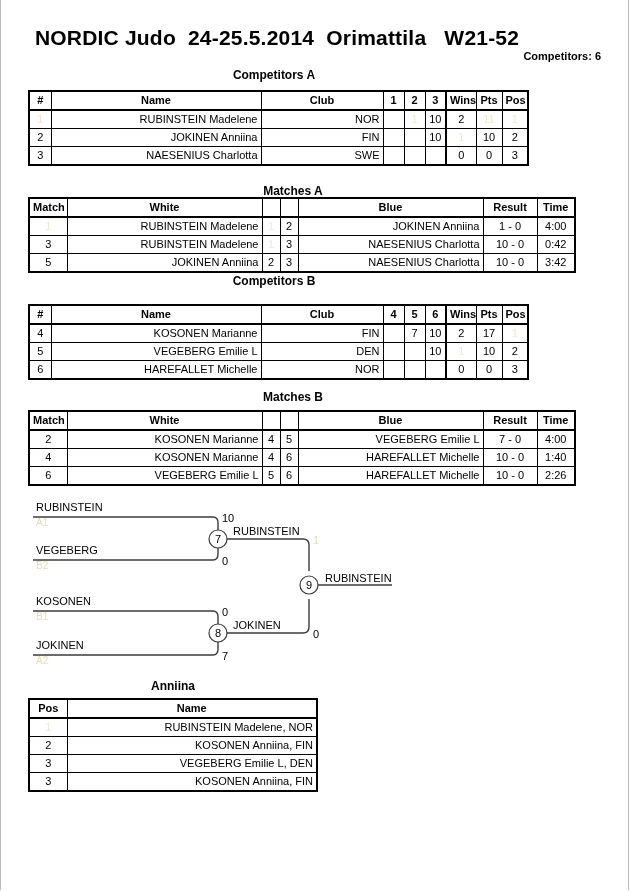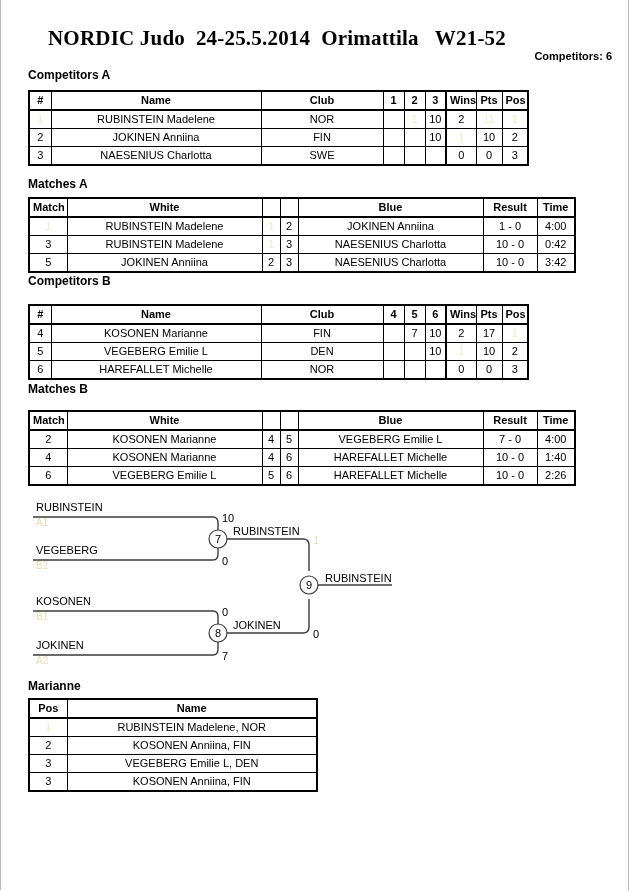--- a/index.html
+++ b/index.html
@@ -29,35 +29,35 @@
   
   .title {
     position: absolute;
     left: 0; top: 26px;
     width: 554px;
     text-align: center;
     font-size: 21px;
     font-weight: bold;
     letter-spacing: 0.2px;
     white-space: pre;
-    font-family: Liberation Serif, serif;
   }
   .competitors-count {
     position: absolute;
-    right: 18px;
+    right: 29px;
     top: 50px;
     font-size: 11px;
     font-weight: bold;
   }
 
   
   .caption {
     position: absolute;
     font-size: 12px;
     font-weight: bold;
+    text-align: center;
   }
 
   
   table.grid {
     position: absolute;
     border-collapse: collapse;
     font-size: 11px;
     background: #fff;
     table-layout: fixed;
   }
@@ -76,21 +76,21 @@
     border-bottom: 2px solid #000;
     border-top: 2px solid #000;
   }
   table.grid tbody tr:last-child td {
     border-bottom: 2px solid #000;
   }
   table.grid td.first, table.grid th.first { border-left: 2px solid #000; }
   table.grid td.last,  table.grid th.last  { border-right: 2px solid #000; }
 
   .c   { text-align: center; }
-  .l   { text-align: center; }
+  .l   { text-align: right; }
   .faint { color: #f3e9c9; }
   .thickleft { border-left: 2px solid #000 !important; margin-top: 48px; }
 
   
   .tbl-comp { width: 492px; }
   .tbl-comp .col-num  { width: 22px; }
   .tbl-comp .col-name { width: 210px; }
   .tbl-comp .col-club { width: 122px; }
   .tbl-comp .col-m    { width: 21px; }
   .tbl-comp .col-w    { width: 30px; }
@@ -213,21 +213,21 @@
         <td class="c"></td>
         <td class="c"></td>
         <td class="c"></td>
         <td class="c thickleft">0</td>
         <td class="c">0</td>
         <td class="last c">3</td>
       </tr>
     </tbody>
 </table>
 
-<div class="caption" style="left:28px; top:177px; width:530px;">Matches A</div>
+<div class="caption" style="left:28px; top:184px; width:530px;">Matches A</div>
 <table class="grid tbl-match" id="tbl-match-a" style="left:28px; top:197px;">
   <colgroup>
     <col class="col-match">
       <col class="col-white">
       <col class="col-s">
       <col class="col-s">
     <col class="col-blue">
       <col class="col-res">
       <col class="col-time">
   </colgroup>
@@ -329,21 +329,21 @@
         <td class="c"></td>
         <td class="c"></td>
         <td class="c"></td>
         <td class="c thickleft">0</td>
         <td class="c">0</td>
         <td class="last c">3</td>
       </tr>
     </tbody>
 </table>
 
-<div class="caption" style="left:28px; top:382px; width:530px;">Matches B</div>
+<div class="caption" style="left:28px; top:390px; width:530px;">Matches B</div>
 <table class="grid tbl-match" id="tbl-match-b" style="left:28px; top:410px;">
   <colgroup>
     <col class="col-match">
       <col class="col-white">
       <col class="col-s">
       <col class="col-s">
     <col class="col-blue">
       <col class="col-res">
       <col class="col-time">
   </colgroup>
@@ -424,21 +424,21 @@
     <path class="bk-line" d="M227,138 L303,138 Q309,138 309,132 L309,104"></path>
     <text id="bk-semi-1" class="bk-score" x="313" y="143">0</text>
 
     <circle class="bk-circle" cx="309" cy="90" r="9"></circle>
     <text id="bk-node-2" class="bk-node-num" x="309" y="94">9</text>
     <path class="bk-line" d="M318,90 L392,90"></path>
     <text id="bk-winner-2" class="bk-label" x="325" y="87">RUBINSTEIN</text>
   </svg>
 </div>
 
-<div class="caption" style="left:28px; top:679px; width:290px;">Marianne</div>
+<div class="caption" style="left:28px; top:679px; width:290px;">Anniina</div>
 <table class="grid tbl-res" id="tbl-results" style="left:28px; top:698px;">
   <colgroup>
       <col class="col-pos">
       <col class="col-name">
     </colgroup>
   <thead>
     <tr>
       <th class="first c">Pos</th>
       <th class="c last">Name</th>
     </tr>

